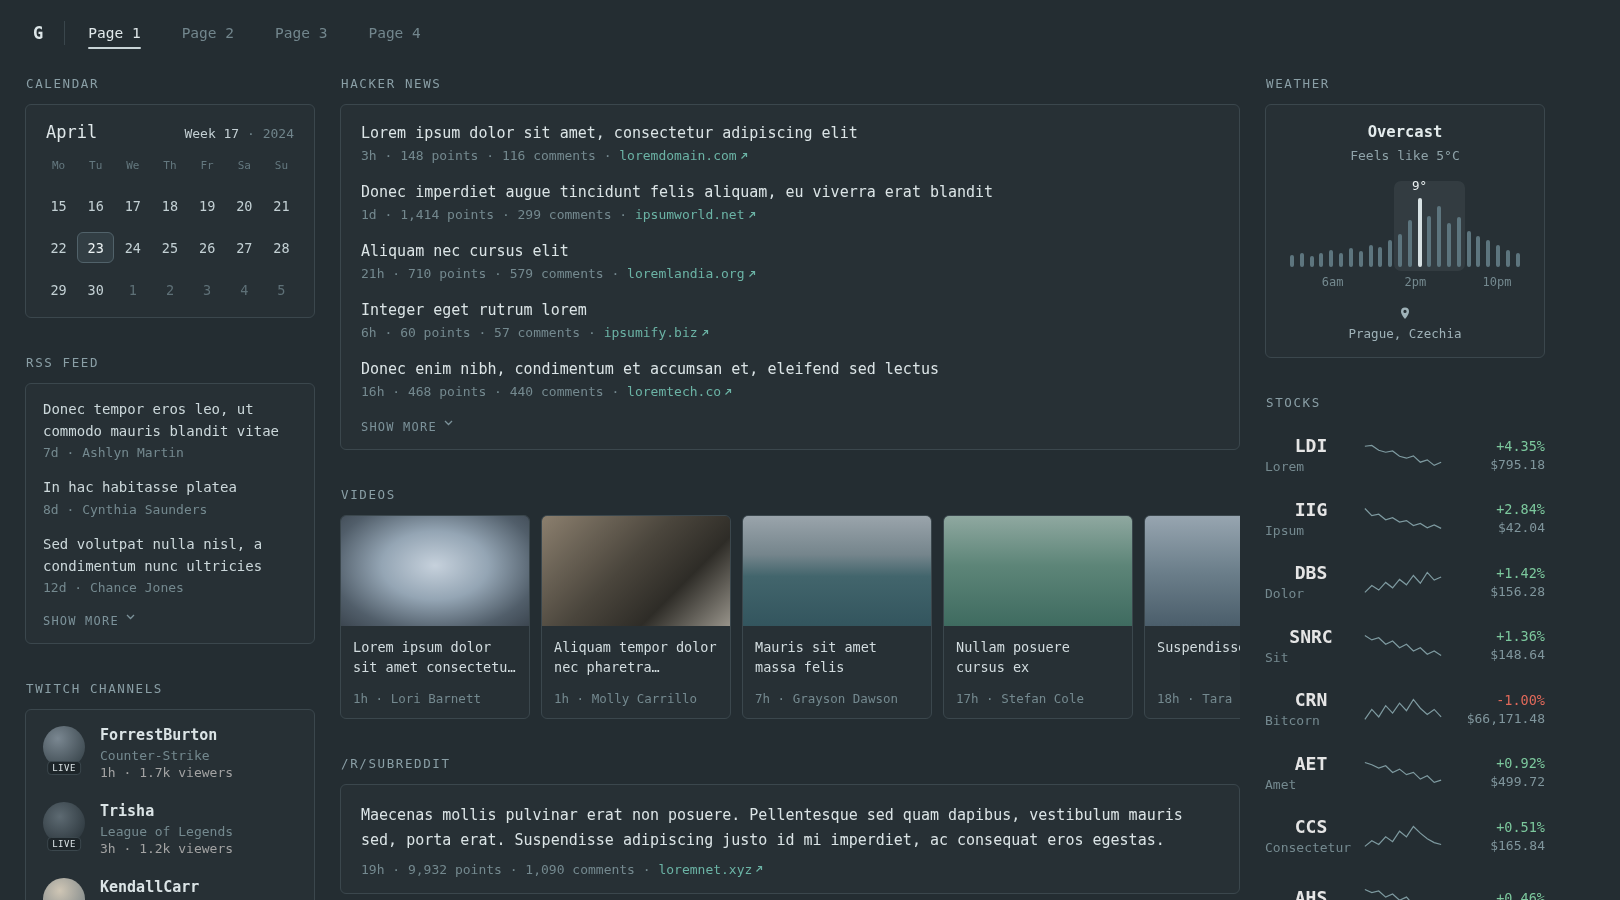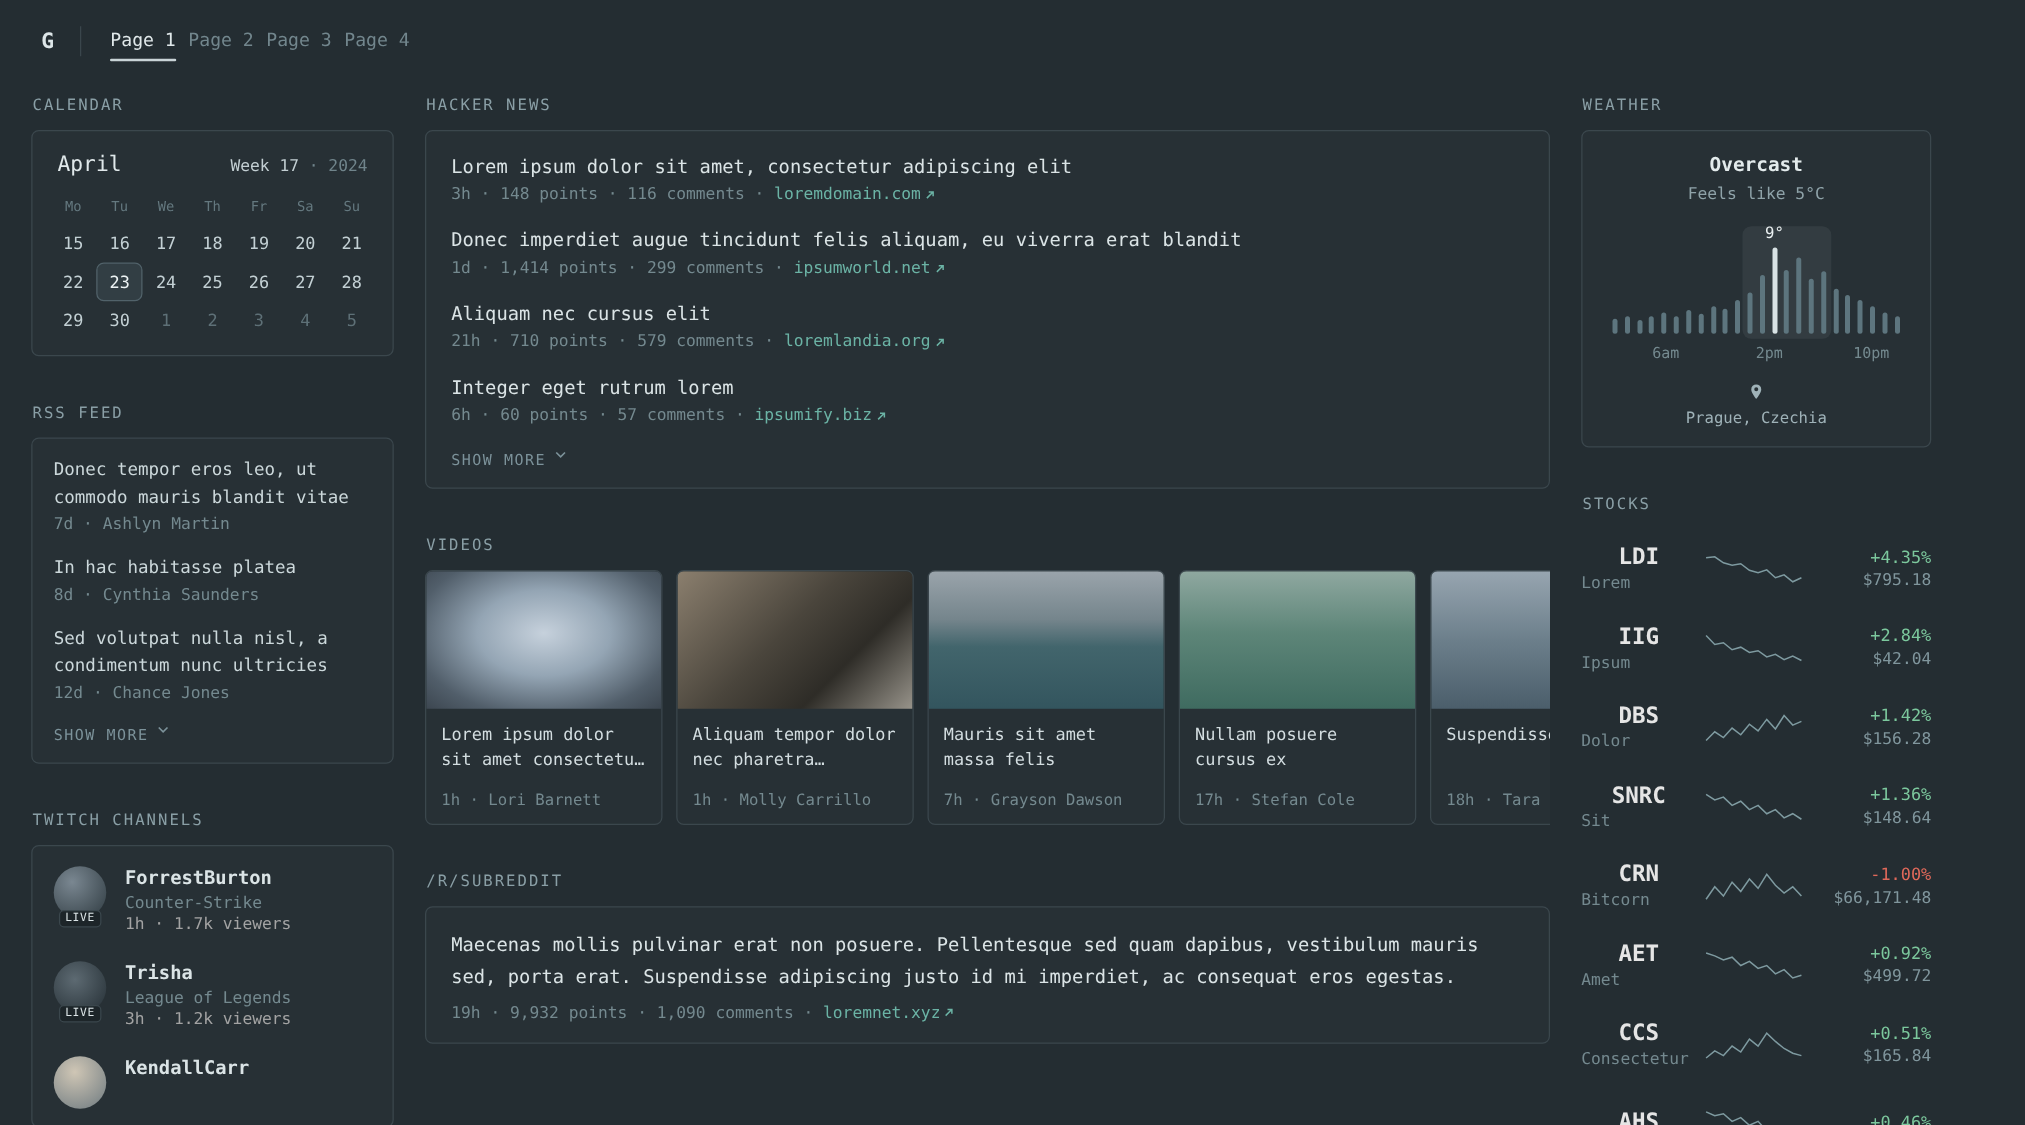--- a/index.html
+++ b/index.html
@@ -7,36 +7,36 @@
   body {
     background:#242d32;
     color:#d6e0e2;
     font-family:"DejaVu Sans Mono","Liberation Mono",monospace;
     font-size:14px;
   }
   
   .topbar { display:flex; align-items:center; height:66px; padding:0 25px; }
   .logo { font-size:17px; font-weight:bold; color:#dde6e8; padding:0 21px 0 8px; cursor:pointer; }
   .nav-divider { width:1px; height:24px; background:#3a464c; margin-right:23px; }
-  .tabs { display:flex; gap:10px;align-items:center; }
+  .tabs { display:flex; gap:41px;align-items:center; }
   .tab { font-size:14.5px; color:#72868d; padding:8px 0; position:relative; cursor:pointer; text-decoration:none; }
   .tab.active { color:#e0e8ea; }
   .tab.active::after { content:""; position:absolute; left:0; right:0; bottom:0; height:2px; background:#c9d4d7; border-radius:2px; }
   
   .grid { display:grid; grid-template-columns:290px 900px 280px; column-gap:25px; padding:10px 0 0 25px; align-items:start; }
   section { margin-bottom:37px; }
   .sec-title { font-size:12.5px; font-weight:normal; letter-spacing:1.6px; color:#8a9fa6; margin:0 0 13px 1px; }
   .card { border:1px solid #3b474d; border-radius:6px; background:rgba(255,255,255,0.015); }
   
   .calendar-card { padding:15px 14px 12px; }
   .cal-header { display:flex; justify-content:space-between; align-items:baseline; padding:2px 6px 10px; }
   .cal-month { font-size:17px; color:#e0e8ea; }
   .cal-week { font-size:13px; color:#c3cfd3; }
   .cal-week .dim { color:#70848b; }
-  .cal-grid { display:grid; grid-template-columns:repeat(7,1fr); row-gap:0; }
+  .cal-grid { display:grid; grid-template-columns:repeat(7,1fr); row-gap:11px; }
   .cal-cell { height:31px; display:flex; align-items:center; justify-content:center; font-size:13.5px; color:#c3d0d4; cursor:pointer; }
   .cal-head { font-size:11px; color:#64787f; height:27px; cursor:default; }
   .cal-muted { color:#5e7077; }
   .cal-selected { background:#323e44; border:1px solid #51626a; border-radius:6px; color:#ecf2f3; }
   
   .rss-card { padding:15px 17px 13px; }
   .rss-item { margin-bottom:17px; cursor:pointer; }
   .rss-title { font-size:14px; line-height:1.55; color:#ccd8db; }
   .rss-meta { font-size:13px; color:#74898f; margin-top:3px; }
   .show-more { display:inline-flex; align-items:flex-start; gap:7px; font-size:12px; letter-spacing:1.2px; color:#7c929a; cursor:pointer; padding:2px 0; }
@@ -275,20 +275,32 @@
             <span>6h · 60 points · 57 comments ·</span>
             <span class="link">
                 <span>ipsumify.biz</span>
                 <svg class="ext" width="8" height="8" viewBox="0 0 8 8">
                   <path d="M1.5 6.5L6 2M3 1.5h3.5V5" stroke="currentColor" fill="none" stroke-width="1.2"></path>
                 </svg>
               </span>
           </div>
         </div>
 
+        <div class="hn-item">
+          <div class="hn-title">Donec enim nibh, condimentum et accumsan et, eleifend sed lectus</div>
+          <div class="hn-meta">
+            <span>16h · 468 points · 440 comments ·</span>
+            <span class="link">
+                <span>loremtech.co</span>
+                <svg class="ext" width="8" height="8" viewBox="0 0 8 8">
+                  <path d="M1.5 6.5L6 2M3 1.5h3.5V5" stroke="currentColor" fill="none" stroke-width="1.2"></path>
+                </svg>
+              </span>
+          </div>
+        </div>
 
         <div class="show-more">
           <span>SHOW MORE</span>
           <svg class="chev" width="9" height="6" viewBox="0 0 9 6">
               <path d="M1 1l3.5 3.5L8 1" stroke="currentColor" fill="none" stroke-width="1.3"></path>
             </svg>
         </div>
       </div>
     </section>
 

